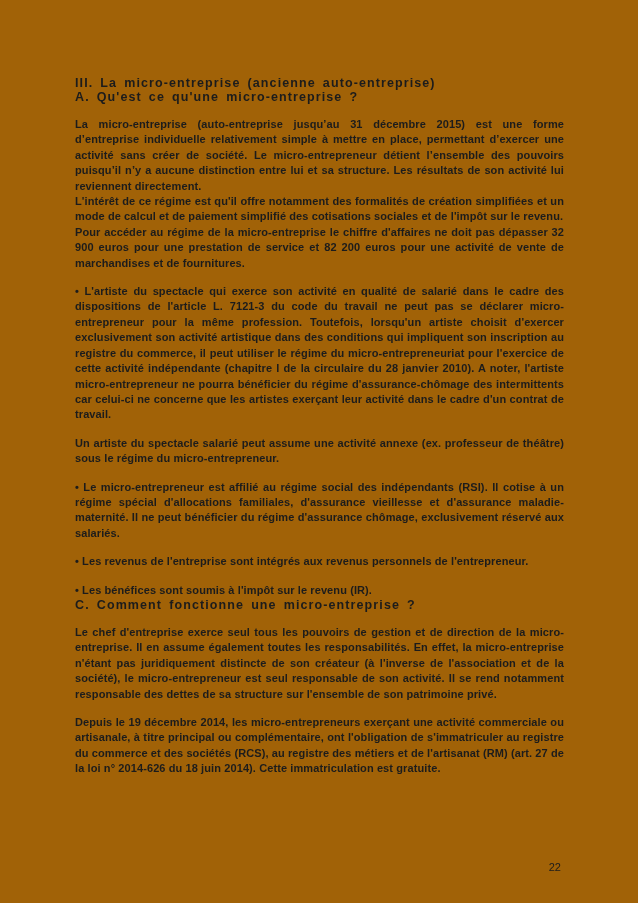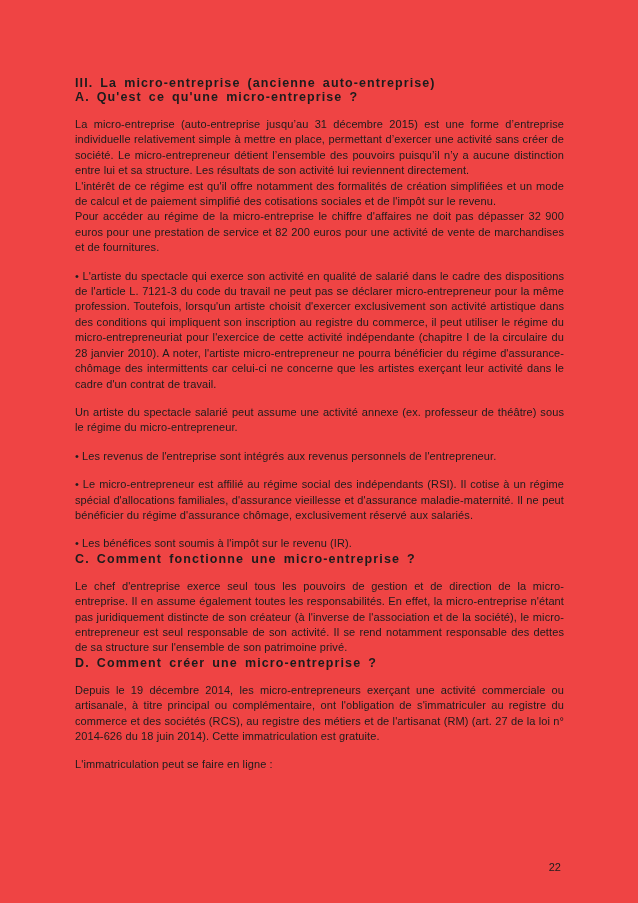--- a/index.html
+++ b/index.html
@@ -1,36 +1,37 @@
 <!DOCTYPE html>
 <html><head>
 <meta charset="utf-8">
 <style>
   html, body { margin: 0; padding: 0; background: #ffffff; }
   .page {
     position: relative;
     width: 638px;
     height: 903px;
-    background: #ef4444;
+    background: #a16207;
     font-family: "Liberation Sans", sans-serif;
     color: #1c1c1c;
     overflow: hidden;
   }
   .content {
     position: absolute;
     left: 75px;
     top: 76px;
     width: 489px;
   }
   .blk {
     font-size: 11px;
     line-height: 15.4px;
     text-align: justify;
     letter-spacing: 0.1px;
     margin: 13px 0 0 0;
+    font-weight: bold;
   }
   .blk:first-child { margin-top: 0; }
   .h1, .h2 {
     font-weight: bold;
     font-size: 12.5px;
     line-height: 14px;
     letter-spacing: 1.1px;
     word-spacing: 2.5px;
     text-align: left;
   }
@@ -51,23 +52,21 @@
 
 <div class="page">
   <div class="content">
       <div class="blk h1">III. La micro-entreprise (ancienne auto-entreprise)</div>
       <div class="blk h2">A. Qu'est ce qu'une micro-entreprise ?</div>
       <div class="blk p">La micro-entreprise (auto-entreprise jusqu’au 31 décembre 2015) est une forme d’entreprise individuelle relativement simple à mettre en place, permettant d’exercer une activité sans créer de société. Le micro-entrepreneur détient l’ensemble des pouvoirs puisqu’il n’y a aucune distinction entre lui et sa structure. Les résultats de son activité lui reviennent directement.</div>
       <div class="blk p0">L'intérêt de ce régime est qu'il offre notamment des formalités de création simplifiées et un mode de calcul et de paiement simplifié des cotisations sociales et de l'impôt sur le revenu.</div>
       <div class="blk p0">Pour accéder au régime de la micro-entreprise le chiffre d'affaires ne doit pas dépasser 32 900 euros pour une prestation de service et 82 200 euros pour une activité de vente de marchandises et de fournitures.</div>
       <div class="blk bullet">• L'artiste du spectacle qui exerce son activité en qualité de salarié dans le cadre des dispositions de l'article L. 7121-3 du code du travail ne peut pas se déclarer micro-entrepreneur pour la même profession. Toutefois, lorsqu'un artiste choisit d'exercer exclusivement son activité artistique dans des conditions qui impliquent son inscription au registre du commerce, il peut utiliser le régime du micro-entrepreneuriat pour l'exercice de cette activité indépendante (chapitre I de la circulaire du 28 janvier 2010). A noter, l'artiste micro-entrepreneur ne pourra bénéficier du régime d'assurance-chômage des intermittents car celui-ci ne concerne que les artistes exerçant leur activité dans le cadre d'un contrat de travail.</div>
       <div class="blk p">Un artiste du spectacle salarié peut assume une activité annexe (ex. professeur de théâtre) sous le régime du micro-entrepreneur.</div>
+      <div class="blk bullet">• Le micro-entrepreneur est affilié au régime social des indépendants (RSI). Il cotise à un régime spécial d'allocations familiales, d'assurance vieillesse et d'assurance maladie-maternité. Il ne peut bénéficier du régime d'assurance chômage, exclusivement réservé aux salariés.</div>
       <div class="blk bullet">• Les revenus de l'entreprise sont intégrés aux revenus personnels de l'entrepreneur.</div>
-      <div class="blk bullet">• Le micro-entrepreneur est affilié au régime social des indépendants (RSI). Il cotise à un régime spécial d'allocations familiales, d'assurance vieillesse et d'assurance maladie-maternité. Il ne peut bénéficier du régime d'assurance chômage, exclusivement réservé aux salariés.</div>
       <div class="blk bullet">• Les bénéfices sont soumis à l'impôt sur le revenu (IR).</div>
       <div class="blk h2">C. Comment fonctionne une micro-entreprise ?</div>
       <div class="blk p">Le chef d'entreprise exerce seul tous les pouvoirs de gestion et de direction de la micro-entreprise. Il en assume également toutes les responsabilités. En effet, la micro-entreprise n'étant pas juridiquement distincte de son créateur (à l'inverse de l'association et de la société), le micro-entrepreneur est seul responsable de son activité. Il se rend notamment responsable des dettes de sa structure sur l'ensemble de son patrimoine privé.</div>
-      <div class="blk h2">D. Comment créer une micro-entreprise ?</div>
       <div class="blk p">Depuis le 19 décembre 2014, les micro-entrepreneurs exerçant une activité commerciale ou artisanale, à titre principal ou complémentaire, ont l'obligation de s'immatriculer au registre du commerce et des sociétés (RCS), au registre des métiers et de l'artisanat (RM) (art. 27 de la loi n° 2014-626 du 18 juin 2014). Cette immatriculation est gratuite.</div>
-      <div class="blk p">L'immatriculation peut se faire en ligne :</div>
     </div>
   <div class="pagenum">22</div>
 </div>
 
 </body></html>

